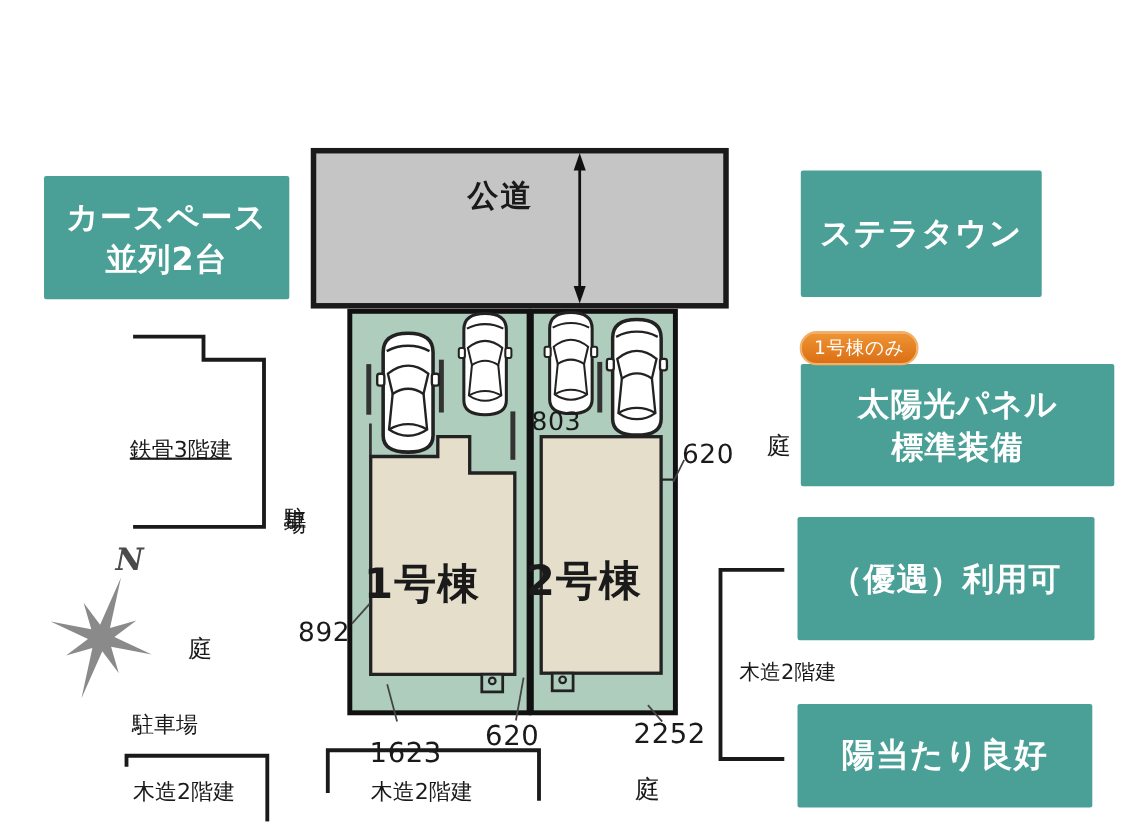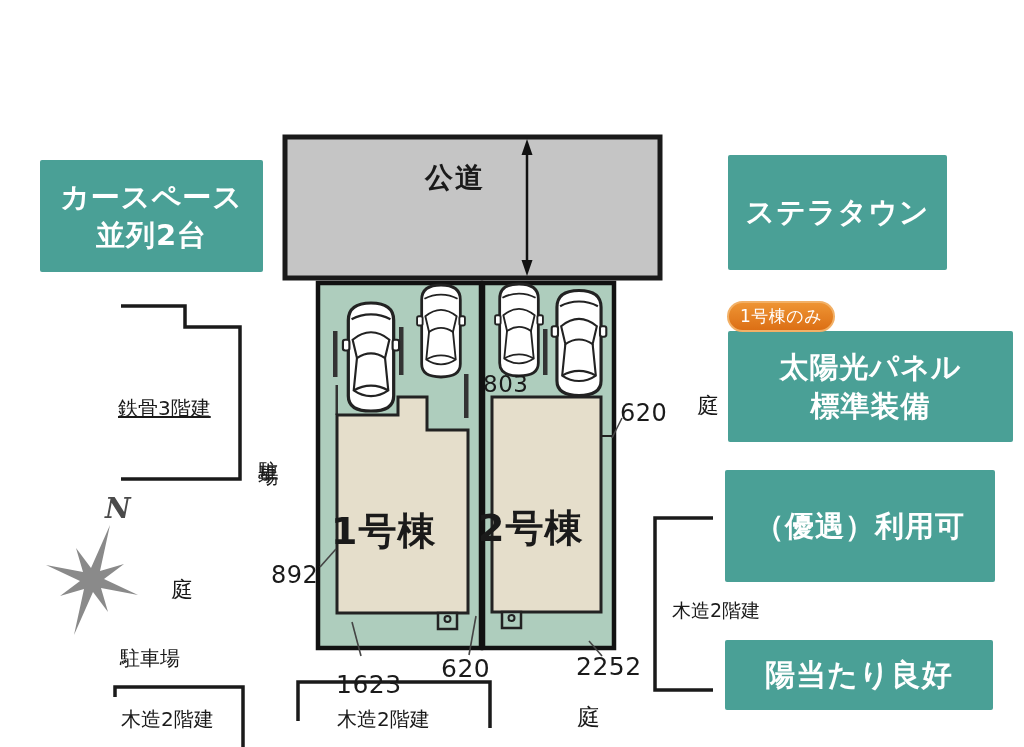--- a/index.html
+++ b/index.html
@@ -145,17 +145,17 @@
 
   <div class="callout" style="left:728px; top:331px; width:285px; height:111px; font-size:29px;">
     <div>太陽光パネル</div>
     <div>標準装備</div>
   </div>
 
   <div class="callout" style="left:725px; top:470px; width:270px; height:112px; font-size:29px;">
     <div>（優遇）利用可</div>
   </div>
 
-  <div class="callout" style="left:725px; top:640px; width:268px; height:70px; font-size:30px;">
+  <div class="callout" style="left:725px; top:640px; width:268px; height:94px; font-size:30px;">
     <div>陽当たり良好</div>
   </div>
 
 </div>
 
 </body></html>

